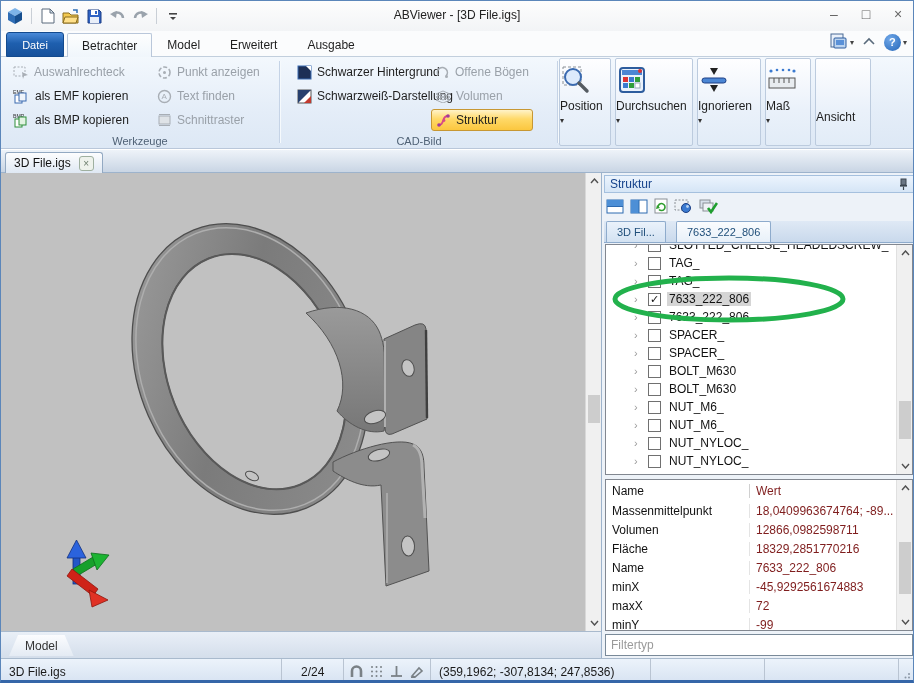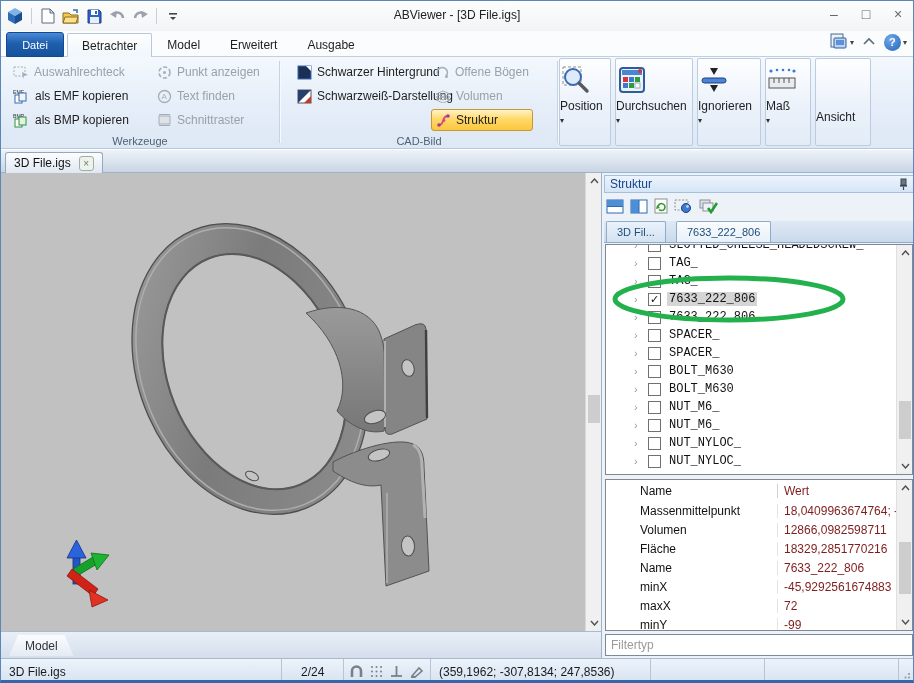--- a/index.html
+++ b/index.html
@@ -91,25 +91,25 @@
         border:1px solid #8eabcc;border-bottom:none;border-radius:2px 2px 0 0;
         background:linear-gradient(#eaf2fb,#d3e2f2);margin-left:2px;}
   .ptab.active{background:linear-gradient(#fafcfe,#e8f0f9);}
   .treebox{position:absolute;left:3px;top:71px;width:308px;height:231px;background:#fff;
            border:1px solid #828790;overflow:hidden;}
   .tree{position:absolute;left:0;top:0;width:290px;}
   .trow{height:18px;display:flex;align-items:center;padding-left:28px;gap:6px;font-size:12px;color:#111;}
   .trow .chev{color:#9a9a9a;font-size:11px;width:8px;}
   .trow .cb{width:13px;height:13px;border:1px solid #707070;background:#fff;display:flex;
             align-items:center;justify-content:center;font-size:11px;color:#111;line-height:11px;}
-  .trow .lbl{padding:0 2px;white-space:nowrap;font-family:Liberation Mono, monospace;}
+  .trow .lbl{padding:0 2px;white-space:nowrap;}
   .trow.selected .lbl{background:#d5d5d5;}
   .tree-scroll{position:absolute;right:0;top:0;width:16px;height:229px;background:#f0f0f0;border-left:1px solid #e0e0e0;}
   .propbox{position:absolute;left:3px;top:306px;width:308px;height:152px;background:#fff;
-           border:1px solid #828790;overflow:hidden;font-size:12px;padding-left:28px;}
+           border:1px solid #828790;overflow:hidden;font-size:12px;}
   .prow{height:19px;display:flex;align-items:center;}
   .prow .c1{width:143px;padding-left:6px;color:#111;white-space:nowrap;overflow:hidden;}
   .prow .c2{flex:1;padding-left:6px;color:#7f1d1d;white-space:nowrap;overflow:hidden;border-left:1px solid #e4e4e4;}
   .prow.hdr{height:21px;color:#222;}
   .prow.hdr .c2{border-left:1px solid #d0d0d0;}
   .prop-scroll{position:absolute;right:0;top:0;width:16px;height:150px;background:#f0f0f0;border-left:1px solid #e0e0e0;}
   .filterbox{position:absolute;left:3px;top:461px;width:308px;height:22px;}
   .filterbox input{width:100%;height:100%;border:1px solid #7a8a99;font-size:12px;padding:0 5px;
                    font-family:"Liberation Sans","DejaVu Sans",sans-serif;color:#333;background:#fff;}
   .filterbox input::placeholder{color:#9a9a9a;}

